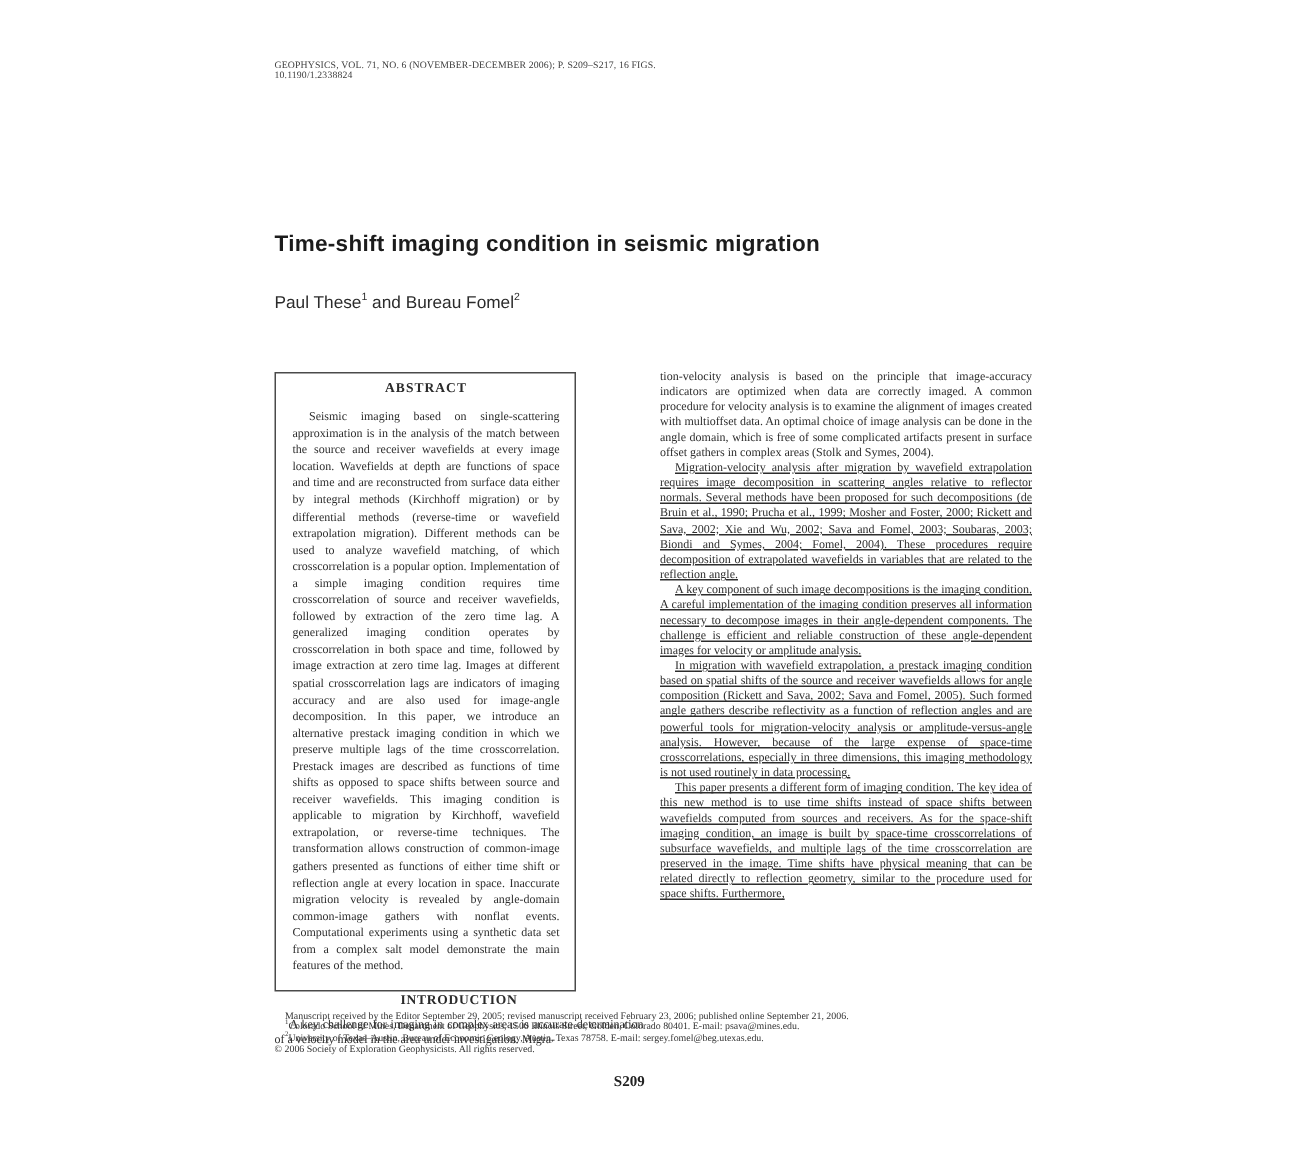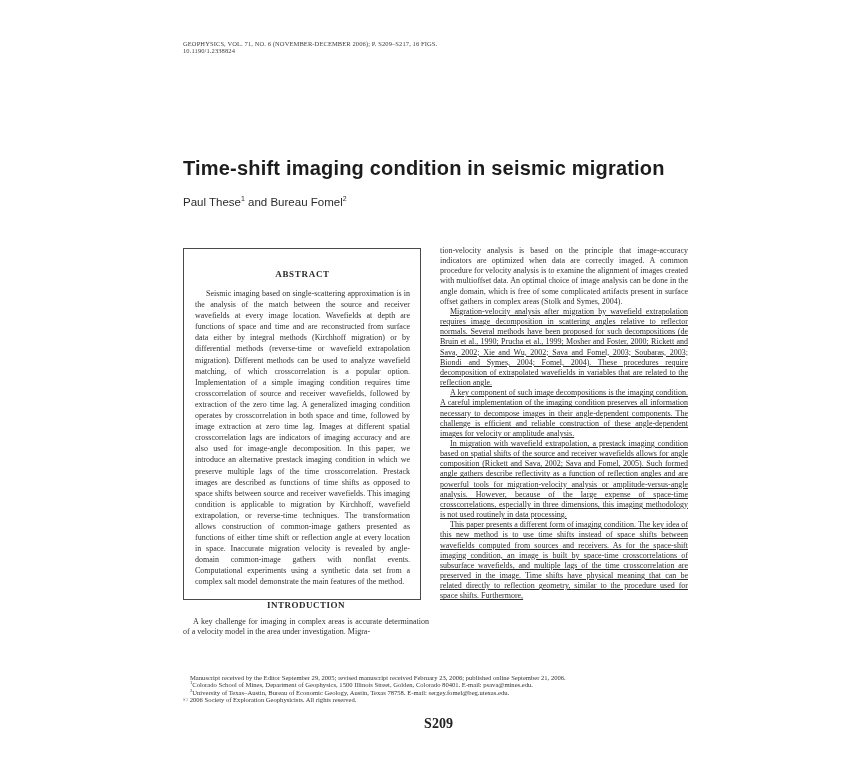--- a/index.html
+++ b/index.html
@@ -25,21 +25,21 @@
     letter-spacing: 0.1px;
   }
 
   .paper-title {
     position: absolute;
     left: 183px;
     top: 144px;
     width: 520px;
     font-family: "Liberation Sans", sans-serif;
     font-weight: bold;
-    font-size: 20px;
+    font-size: 15px;
     color: #1c1c1c;
     letter-spacing: 0.2px;
   }
 
   .authors {
     position: absolute;
     left: 183px;
     top: 196px;
     font-family: "Liberation Sans", sans-serif;
     font-size: 11.5px;
@@ -55,23 +55,23 @@
   }
   .col-right {
     position: absolute;
     left: 440px;
     top: 246px;
     width: 248px;
   }
 
   .abstract-box {
     box-sizing: border-box;
-    width: 238px;
+    width: 201px;
     border: 1px solid #4a4a4a;
-    padding: 18px 10px 11px 11px;
+    padding: 2px 10px 11px 11px;
     background: #fff;
   }
   .abstract-heading {
     text-align: center;
     font-weight: bold;
     font-size: 9px;
     letter-spacing: 0.7px;
     margin: 2px 0 9px 0;
   }
   .abstract-body {
@@ -114,26 +114,26 @@
     font-size: 6.6px;
     line-height: 7.4px;
     color: #333333;
   }
   .footnotes .fn-line { text-indent: 7px; }
   .footnotes .fn-copyright { text-indent: 0; }
   .footnotes sup { font-size: 4.6px; line-height: 0; }
 
   .page-number {
     position: absolute;
-    left: 186px;
+    left: 167px;
     top: 716px;
     width: 505px;
     text-align: center;
     font-weight: bold;
-    font-size: 14px;
+    font-size: 10px;
     color: #222222;
   }
 </style>
 </head>
 <body>
 
 <div class="page">
 
   <div class="journal-header">
     <div>GEOPHYSICS, VOL. 71, NO. 6 (NOVEMBER-DECEMBER 2006); P. S209–S217, 16 FIGS.</div>

